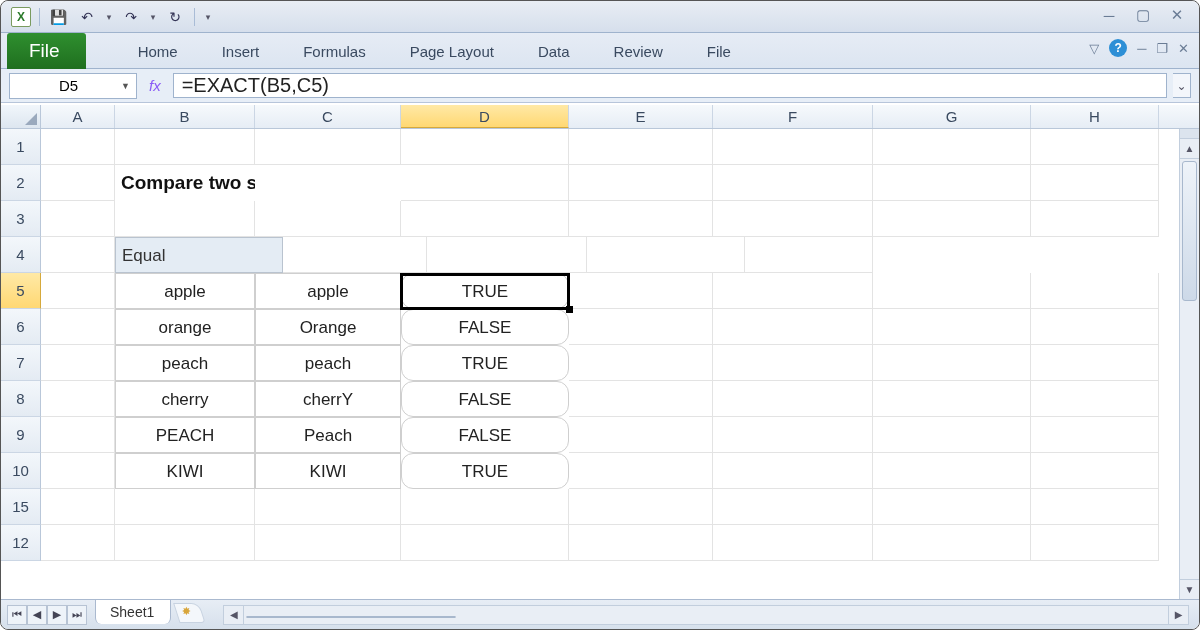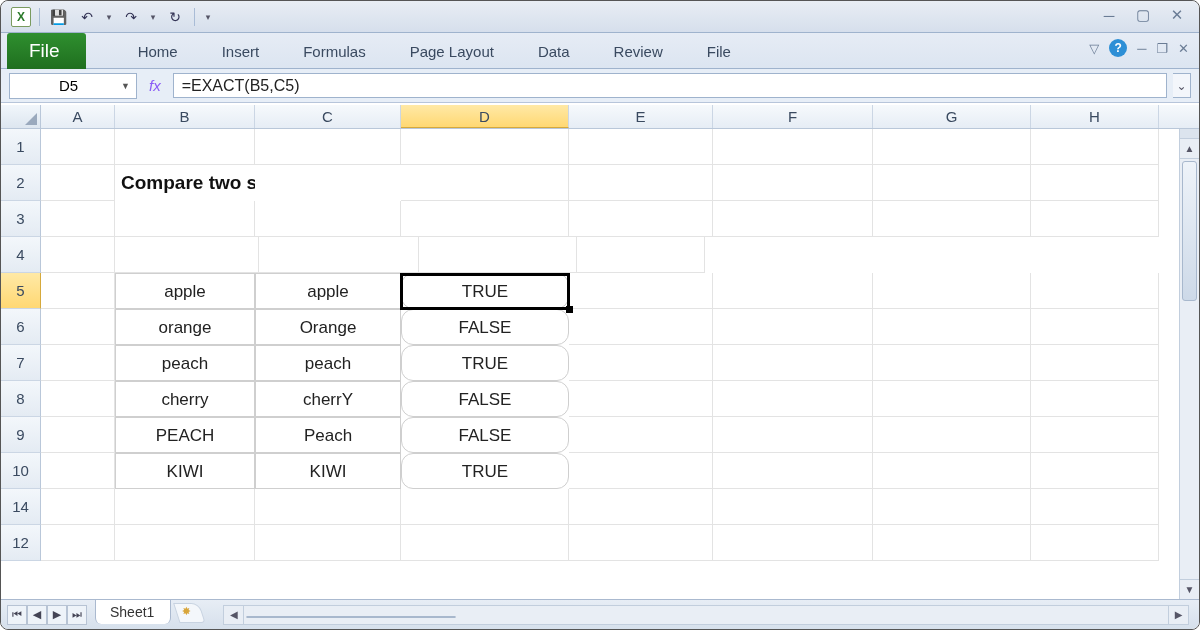--- a/index.html
+++ b/index.html
@@ -119,21 +119,21 @@
   }
   .name-box .nb-text { flex:1; text-align:center; }
   .name-box .nb-arrow { font-size:9px; color:#555;}
   .fx-label {
     font-style: italic; color:#8b5cf6; font-size:15px;
     padding: 0 6px;
   }
   .formula-input {
     flex:1; height:25px; background:#fff;
     border:1px solid #9fb3cd;
-    padding: 0 8px; font-size:16px;
+    padding: 0 8px; font-size:20px;
     display:flex; align-items:center;
     color:#222;
   }
   .fbar-expand {
     width:18px; height:25px; border:1px solid #9fb3cd; border-left:none;
     background:#f3f6fb; display:flex; align-items:center; justify-content:center;
     font-size:12px; color:#556;
   }
 
   
@@ -371,20 +371,21 @@
       <div class="cell col-D"></div>
       <div class="cell col-E"></div>
       <div class="cell col-F"></div>
       <div class="cell col-G"></div>
       <div class="cell col-H"></div>
     </div>
 
     <div class="row">
       <div class="row-h">4</div>
       <div class="cell col-A"></div>
+      <div class="cell col-D tbl-header">Equal</div>
       <div class="cell col-E"></div>
       <div class="cell col-F"></div>
       <div class="cell col-G"></div>
       <div class="cell col-H"></div>
     </div>
 
     <div class="row">
       <div class="row-h sel">5</div>
       <div class="cell col-A"></div>
       <div class="cell col-B tbl-cell">apple</div>
@@ -445,21 +446,21 @@
       <div class="cell col-B tbl-cell">KIWI</div>
       <div class="cell col-C tbl-cell">KIWI</div>
       <div class="cell col-D tbl-cell center">TRUE</div>
       <div class="cell col-E"></div>
       <div class="cell col-F"></div>
       <div class="cell col-G"></div>
       <div class="cell col-H"></div>
     </div>
 
     <div class="row">
-      <div class="row-h">14</div>
+      <div class="row-h">15</div>
       <div class="cell col-A"></div>
       <div class="cell col-B"></div>
       <div class="cell col-C"></div>
       <div class="cell col-D"></div>
       <div class="cell col-E"></div>
       <div class="cell col-F"></div>
       <div class="cell col-G"></div>
       <div class="cell col-H"></div>
     </div>
     <div class="row">

